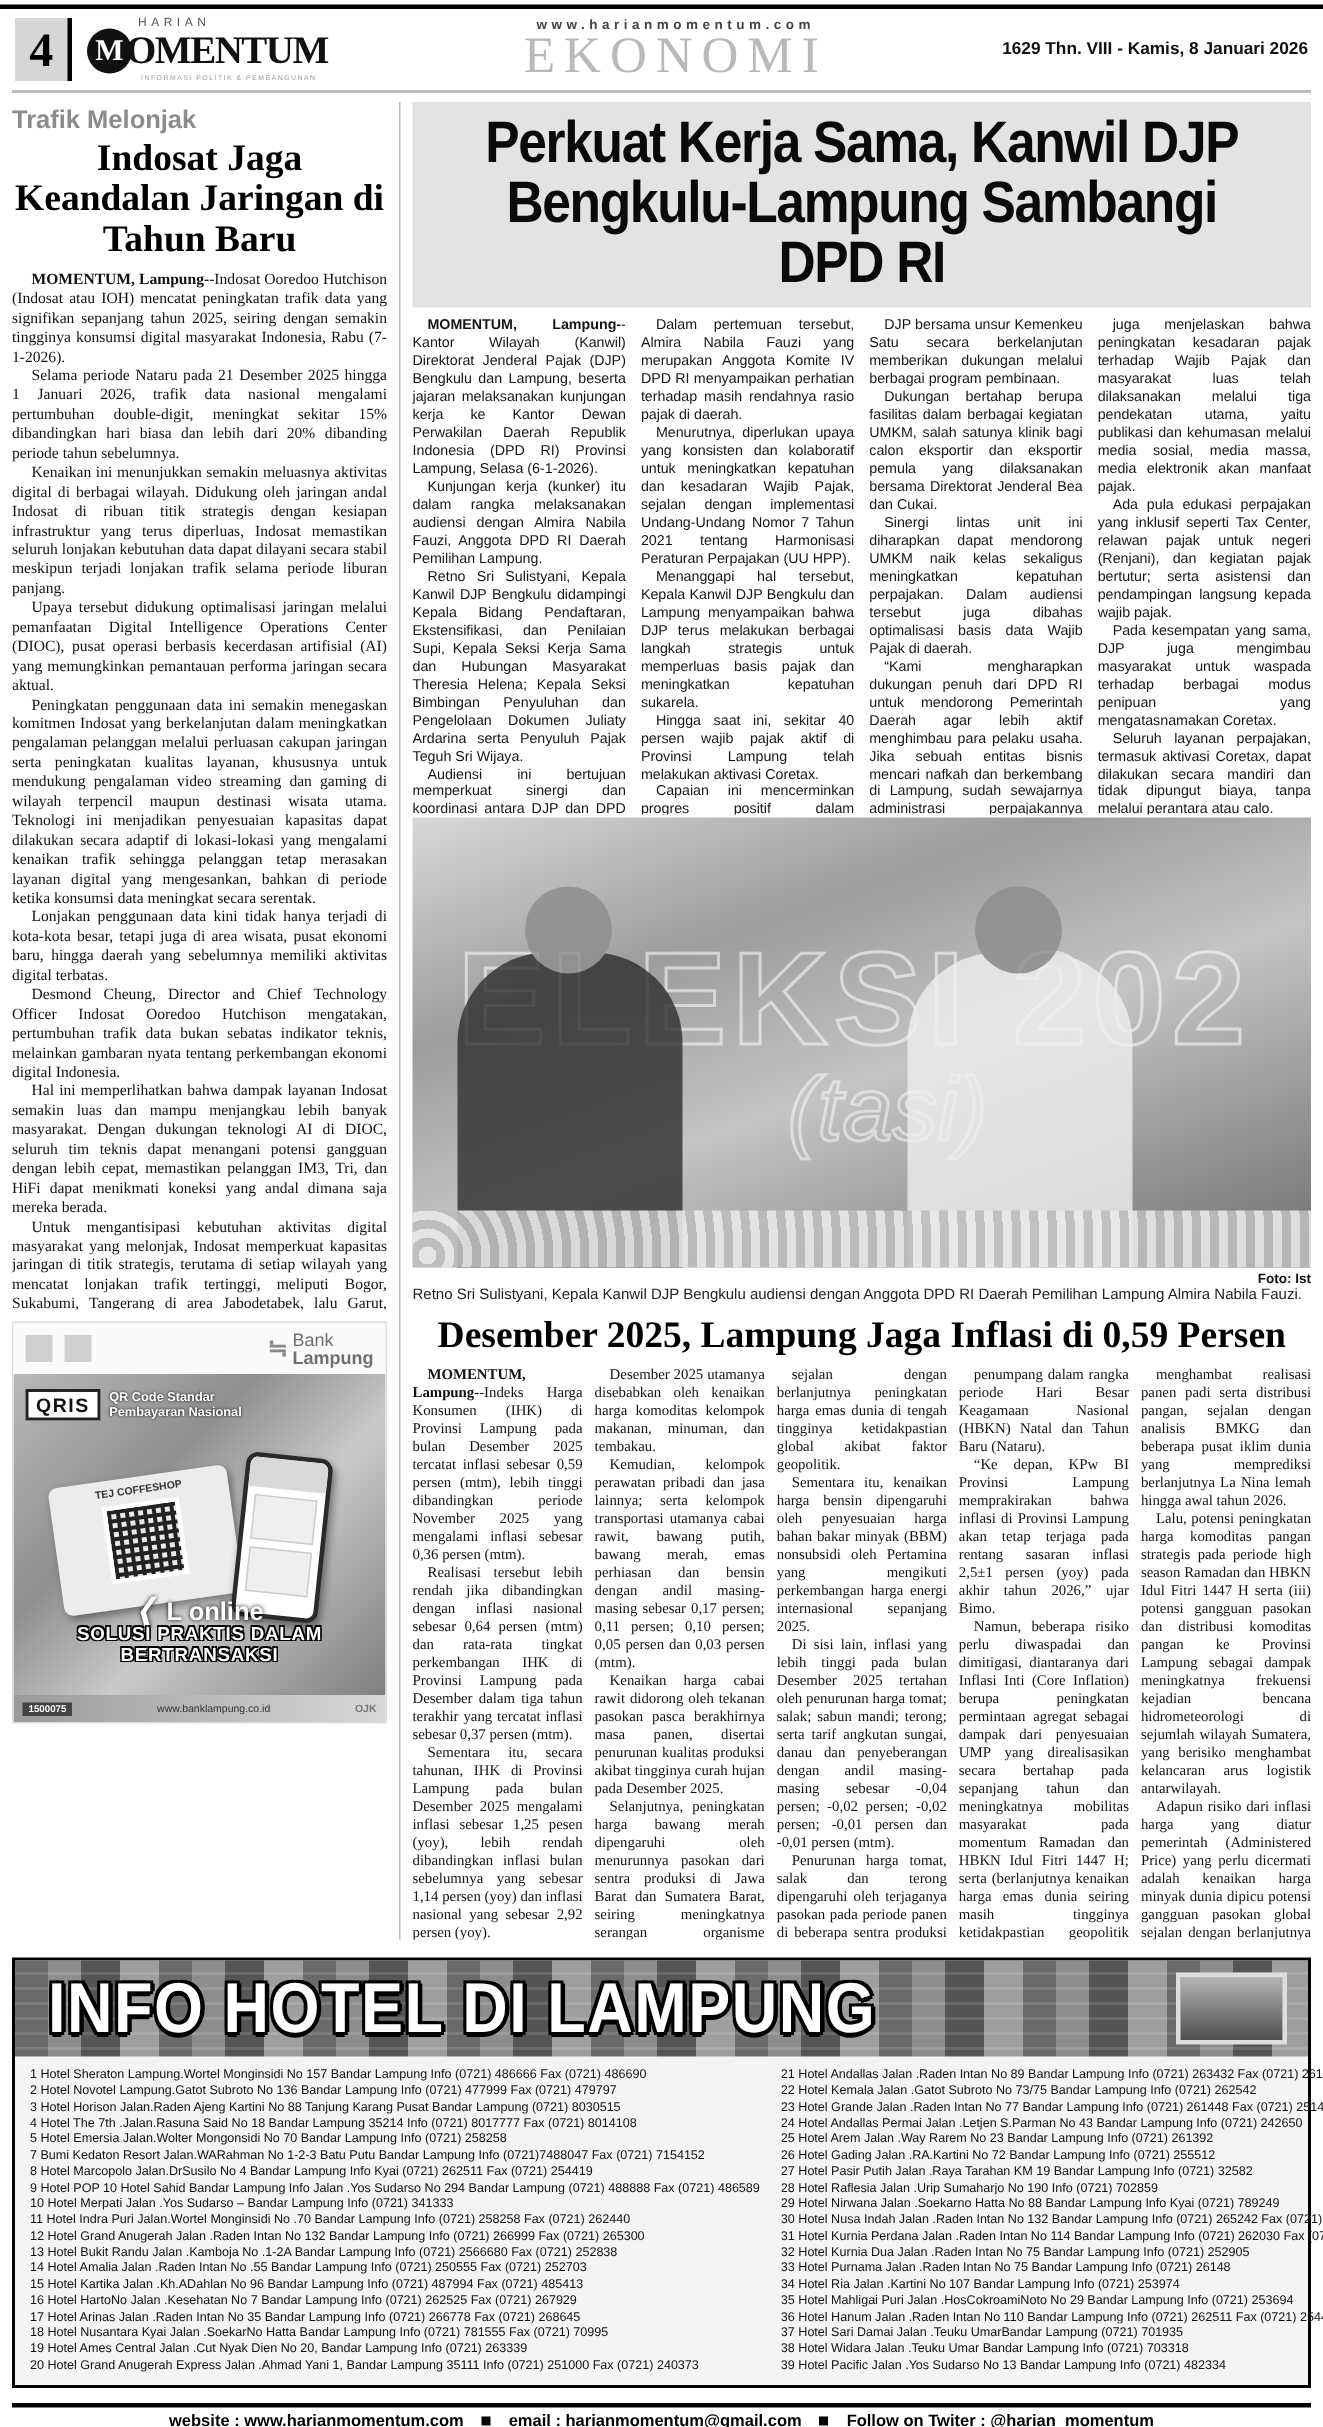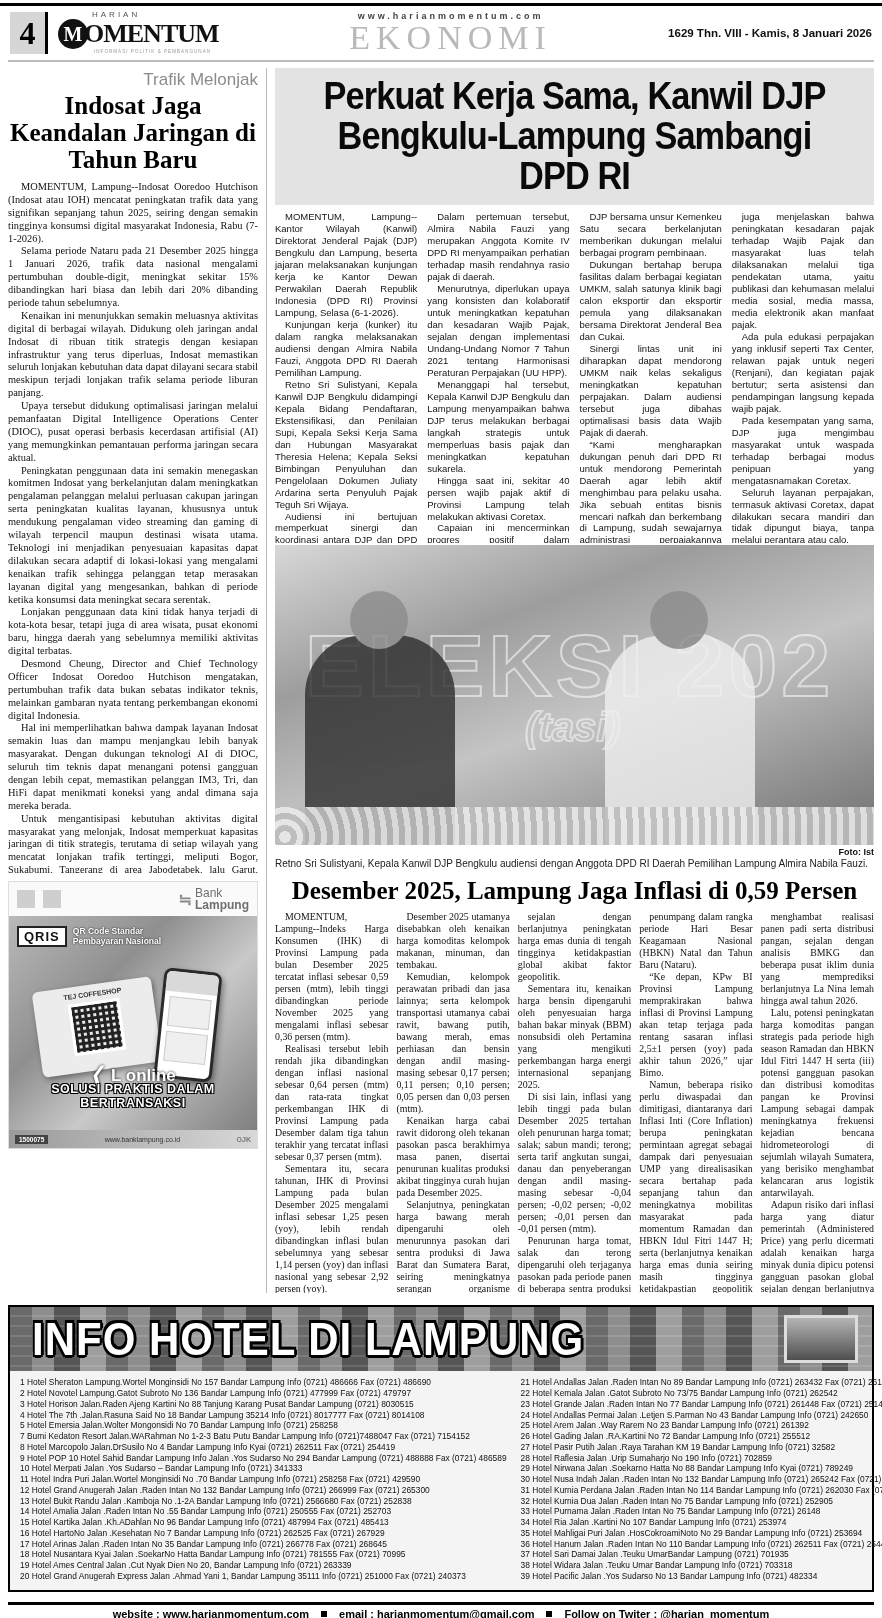--- a/index.html
+++ b/index.html
@@ -30,21 +30,21 @@
   .hm-line { flex:1; height:2px; background:#9a9a9a; }
   .hm-section { font-family:"Liberation Serif",serif; font-size:34px; letter-spacing:6px; color:#b9b9b9; padding:0 14px; line-height:1; }
   .edition { font-family:"Liberation Sans",sans-serif; font-weight:bold; font-size:11.5px; color:#111; white-space:nowrap; }
 
   
   .content { display:flex; margin-top:6px; }
   .leftcol { width:258px; flex:none; padding-right:8px; }
   .maincol { flex:1; border-left:1px solid #bbb; padding-left:8px; }
 
   
-  .kicker { text-align:right; font-family:"Liberation Sans",sans-serif; font-weight:normal; font-size:17px; color:#8c8c8c; margin:2px 0 2px; }
+  .kicker { text-align:left; font-family:"Liberation Sans",sans-serif; font-weight:bold; font-size:17px; color:#8c8c8c; margin:2px 0 2px; }
   .headline1 { text-align:center; font-family:"Liberation Serif",serif; font-weight:bold; font-size:25px; line-height:1.08; color:#000; margin-bottom:8px; }
   .body1 { height:692px; overflow:hidden; }
   .body1 p, .bodytext p { font-size:10.4px; line-height:1.24; text-align:justify; text-indent:13px; color:#111; }
 
   
   .ad { margin-top:8px; width:100%; height:268px; background:linear-gradient(#fdfdfd,#e9e9e9); position:relative; overflow:hidden; border:1px solid #ddd; }
   .ad-top { height:34px; background:#fafafa; display:flex; align-items:center; justify-content:space-between; padding:0 8px; }
   .ad-logos { display:flex; gap:8px; }
   .ad-logos span { width:18px; height:18px; background:#cfcfcf; display:inline-block; }
   .bl-logo { display:flex; align-items:center; gap:5px; font-family:"Liberation Sans",sans-serif; color:#6f6f6f; }
@@ -84,22 +84,22 @@
     font-size:39px; line-height:1.02; color:#0a0a0a; transform:scaleX(.88); transform-origin:center; letter-spacing:-1px; }
   .cols4 { display:flex; gap:10px; height:332px; overflow:hidden; }
   .cols4 .col { flex:1; }
   .cols4 p { font-family:"Liberation Sans",sans-serif; font-size:9.5px; line-height:1.26; text-align:justify; text-indent:10px; color:#151515; }
 
   
   .photo { position:relative; height:300px; margin-top:2px; overflow:hidden;
     background:linear-gradient(160deg,#d8d8d8 0%,#9d9d9d 30%,#c4c4c4 55%,#6e6e6e 100%); }
   .backdrop-text { position:absolute; left:30px; top:70px; font-family:"Liberation Sans",sans-serif; font-weight:bold;
     font-size:88px; color:transparent; -webkit-text-stroke:2px #fff; opacity:.55; letter-spacing:4px; }
-  .backdrop-text2 { position:absolute; left:250px; top:160px; font-family:"Liberation Sans",sans-serif; font-weight:bold; font-style:italic;
-    font-size:40px; color:transparent; -webkit-text-stroke:2px #fff; opacity:.5; }
+  .backdrop-text2 { position:absolute; left:250px; top:160px; font-family:"Liberation Sans",sans-serif; font-weight:normal; font-style:italic;
+    font-size:60px; color:transparent; -webkit-text-stroke:2px #fff; opacity:.5; }
   .fig { position:absolute; bottom:-20px; width:150px; height:230px; border-radius:60px 60px 0 0; background:#3a3a3a; opacity:.8; }
   .fig.f1 { left:30px; background:#2e2e2e; }
   .fig.f2 { left:330px; background:#efefef; }
   .fig .head { position:absolute; top:-44px; left:45px; width:58px; height:58px; border-radius:50%; background:#8c8c8c; }
   .flowers { position:absolute; bottom:0; left:0; right:0; height:38px;
     background:repeating-radial-gradient(circle at 10px 30px,#e9e9e9 0 6px,#bdbdbd 6px 12px); opacity:.9; }
   .notch { position:absolute; top:0; right:0; width:178px; height:128px; background:#fff; padding:2px 2px 4px 8px; }
   .notch p { font-family:"Liberation Sans",sans-serif; font-size:9.5px; line-height:1.26; text-align:justify; color:#151515; }
   .credit { text-align:right; font-family:"Liberation Sans",sans-serif; font-weight:bold; font-size:9px; color:#111; margin-top:2px; }
   .caption { font-family:"Liberation Sans",sans-serif; font-size:10px; color:#222; margin-top:1px; }
@@ -124,21 +124,21 @@
     background:linear-gradient(#b5b5b5,#4f4f4f); }
   .hotel-list { display:flex; gap:14px; padding:6px 10px 8px; background:#f4f4f4; }
   .hotel-list > div { flex:1; }
   .hotel-list p { font-family:"Liberation Sans",sans-serif; font-size:8.4px; line-height:1.28; color:#111; white-space:nowrap; overflow:hidden; }
 
   
   .footer { margin-top:10px; border-top:3px solid #000; border-bottom:3px solid #000; height:24px;
     display:flex; align-items:center; justify-content:center; gap:12px;
     font-family:"Liberation Sans",sans-serif; font-weight:bold; font-size:11px; color:#000; }
   .footer .sq { width:6px; height:6px; background:#000; display:inline-block; }
-  .lead { font-weight:normal; }
+  .lead { font-weight:bold; }
 </style>
 </head>
 <body>
 
 <div class="page">
   <div class="topbar"></div>
 
   <div class="header">
     <div class="pageno">4</div>
     <div class="brand">
@@ -310,21 +310,21 @@
       <div>
           <p>1 Hotel Sheraton Lampung.Wortel Monginsidi No 157 Bandar Lampung Info (0721) 486666 Fax (0721) 486690</p>
           <p>2 Hotel Novotel Lampung.Gatot Subroto No 136 Bandar Lampung Info (0721) 477999 Fax (0721) 479797</p>
           <p>3 Hotel Horison Jalan.Raden Ajeng Kartini No 88 Tanjung Karang Pusat Bandar Lampung (0721) 8030515</p>
           <p>4 Hotel The 7th .Jalan.Rasuna Said No 18 Bandar Lampung 35214 Info (0721) 8017777 Fax (0721) 8014108</p>
           <p>5 Hotel Emersia Jalan.Wolter Mongonsidi No 70 Bandar Lampung Info (0721) 258258</p>
           <p>7 Bumi Kedaton Resort Jalan.WARahman No 1-2-3 Batu Putu Bandar Lampung Info (0721)7488047 Fax (0721) 7154152</p>
           <p>8 Hotel Marcopolo Jalan.DrSusilo No 4 Bandar Lampung Info Kyai (0721) 262511 Fax (0721) 254419</p>
           <p>9 Hotel POP 10 Hotel Sahid Bandar Lampung Info Jalan .Yos Sudarso No 294 Bandar Lampung (0721) 488888 Fax (0721) 486589</p>
           <p>10 Hotel Merpati Jalan .Yos Sudarso – Bandar Lampung Info (0721) 341333</p>
-          <p>11 Hotel Indra Puri Jalan.Wortel Monginsidi No .70 Bandar Lampung Info (0721) 258258 Fax (0721) 429590</p>
+          <p>11 Hotel Indra Puri Jalan.Wortel Monginsidi No .70 Bandar Lampung Info (0721) 258258 Fax (0721) 262440</p>
           <p>12 Hotel Grand Anugerah Jalan .Raden Intan No 132 Bandar Lampung Info (0721) 266999 Fax (0721) 265300</p>
           <p>13 Hotel Bukit Randu Jalan .Kamboja No .1-2A Bandar Lampung Info (0721) 2566680 Fax (0721) 252838</p>
           <p>14 Hotel Amalia Jalan .Raden Intan No .55 Bandar Lampung Info (0721) 250555 Fax (0721) 252703</p>
           <p>15 Hotel Kartika Jalan .Kh.ADahlan No 96 Bandar Lampung Info (0721) 487994 Fax (0721) 485413</p>
           <p>16 Hotel HartoNo Jalan .Kesehatan No 7 Bandar Lampung Info (0721) 262525 Fax (0721) 267929</p>
           <p>17 Hotel Arinas Jalan .Raden Intan No 35 Bandar Lampung Info (0721) 266778 Fax (0721) 268645</p>
           <p>18 Hotel Nusantara Kyai Jalan .SoekarNo Hatta Bandar Lampung Info (0721) 781555 Fax (0721) 70995</p>
           <p>19 Hotel Ames Central Jalan .Cut Nyak Dien No 20, Bandar Lampung Info (0721) 263339</p>
           <p>20 Hotel Grand Anugerah Express Jalan .Ahmad Yani 1, Bandar Lampung 35111 Info (0721) 251000 Fax (0721) 240373</p>
         </div>

